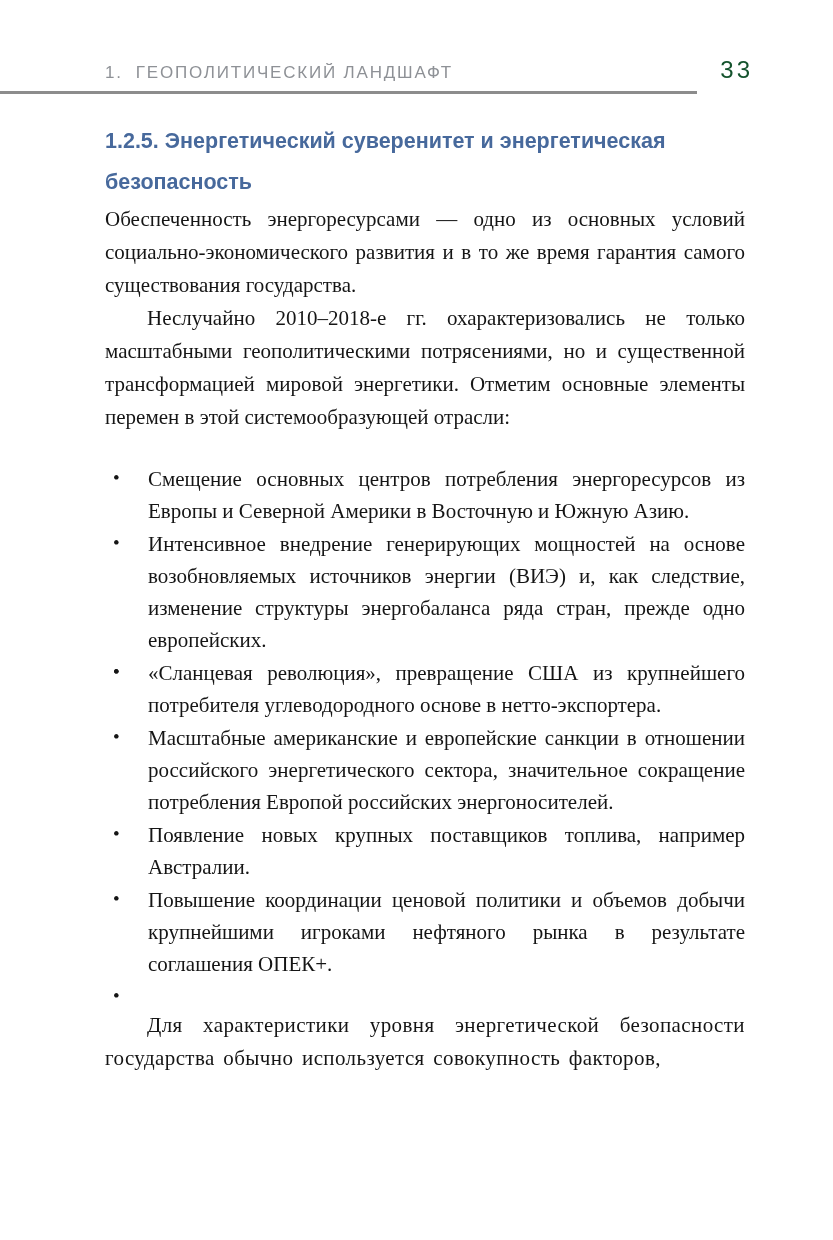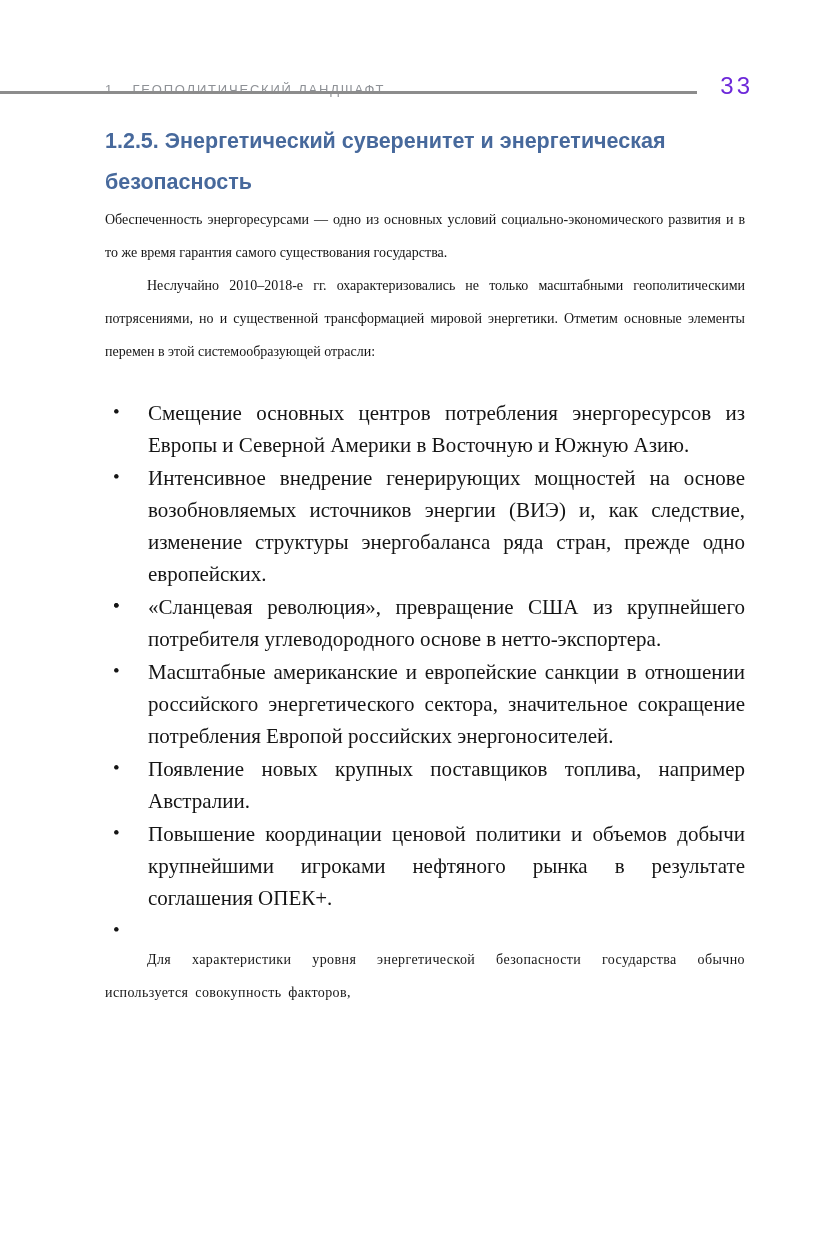--- a/index.html
+++ b/index.html
@@ -19,31 +19,30 @@
     top: 56px;
     left: 105px;
     right: 80px;
     display: flex;
     justify-content: space-between;
     align-items: baseline;
     font-family: "Liberation Sans", sans-serif;
   }
   .chapter-label {
     color: #8e9196;
-    font-size: 13px;
+    font-size: 17px;
     letter-spacing: 1.8px;
     white-space: nowrap;
   }
   .chapter-number { margin-right: 13px; }
   .page-number {
-    color: #6d28d9;
+    color: #14532d;
     font-size: 24px;
     font-weight: 300;
     letter-spacing: 3px;
-    margin-top: 16px;
   }
   .header-rule {
     position: absolute;
     top: 91px;
     left: 0;
     width: 697px;
     height: 3px;
     background: #8c8c8c;
   }
   
@@ -56,21 +55,21 @@
   .section-heading {
     font-family: "Liberation Sans", sans-serif;
     font-weight: 700;
     color: #47699c;
     font-size: 21.5px;
     line-height: 41px;
     margin: 0;
     text-align: left;
   }
   .para {
-    font-size: 14px;
+    font-size: 21px;
     line-height: 33px;
     text-align: justify;
     margin: 0;
   }
   .para.indent { text-indent: 42px; }
   .changes-list {
     list-style: none;
     margin: 29px 0 0 0;
     padding: 0;
     font-size: 21px;

